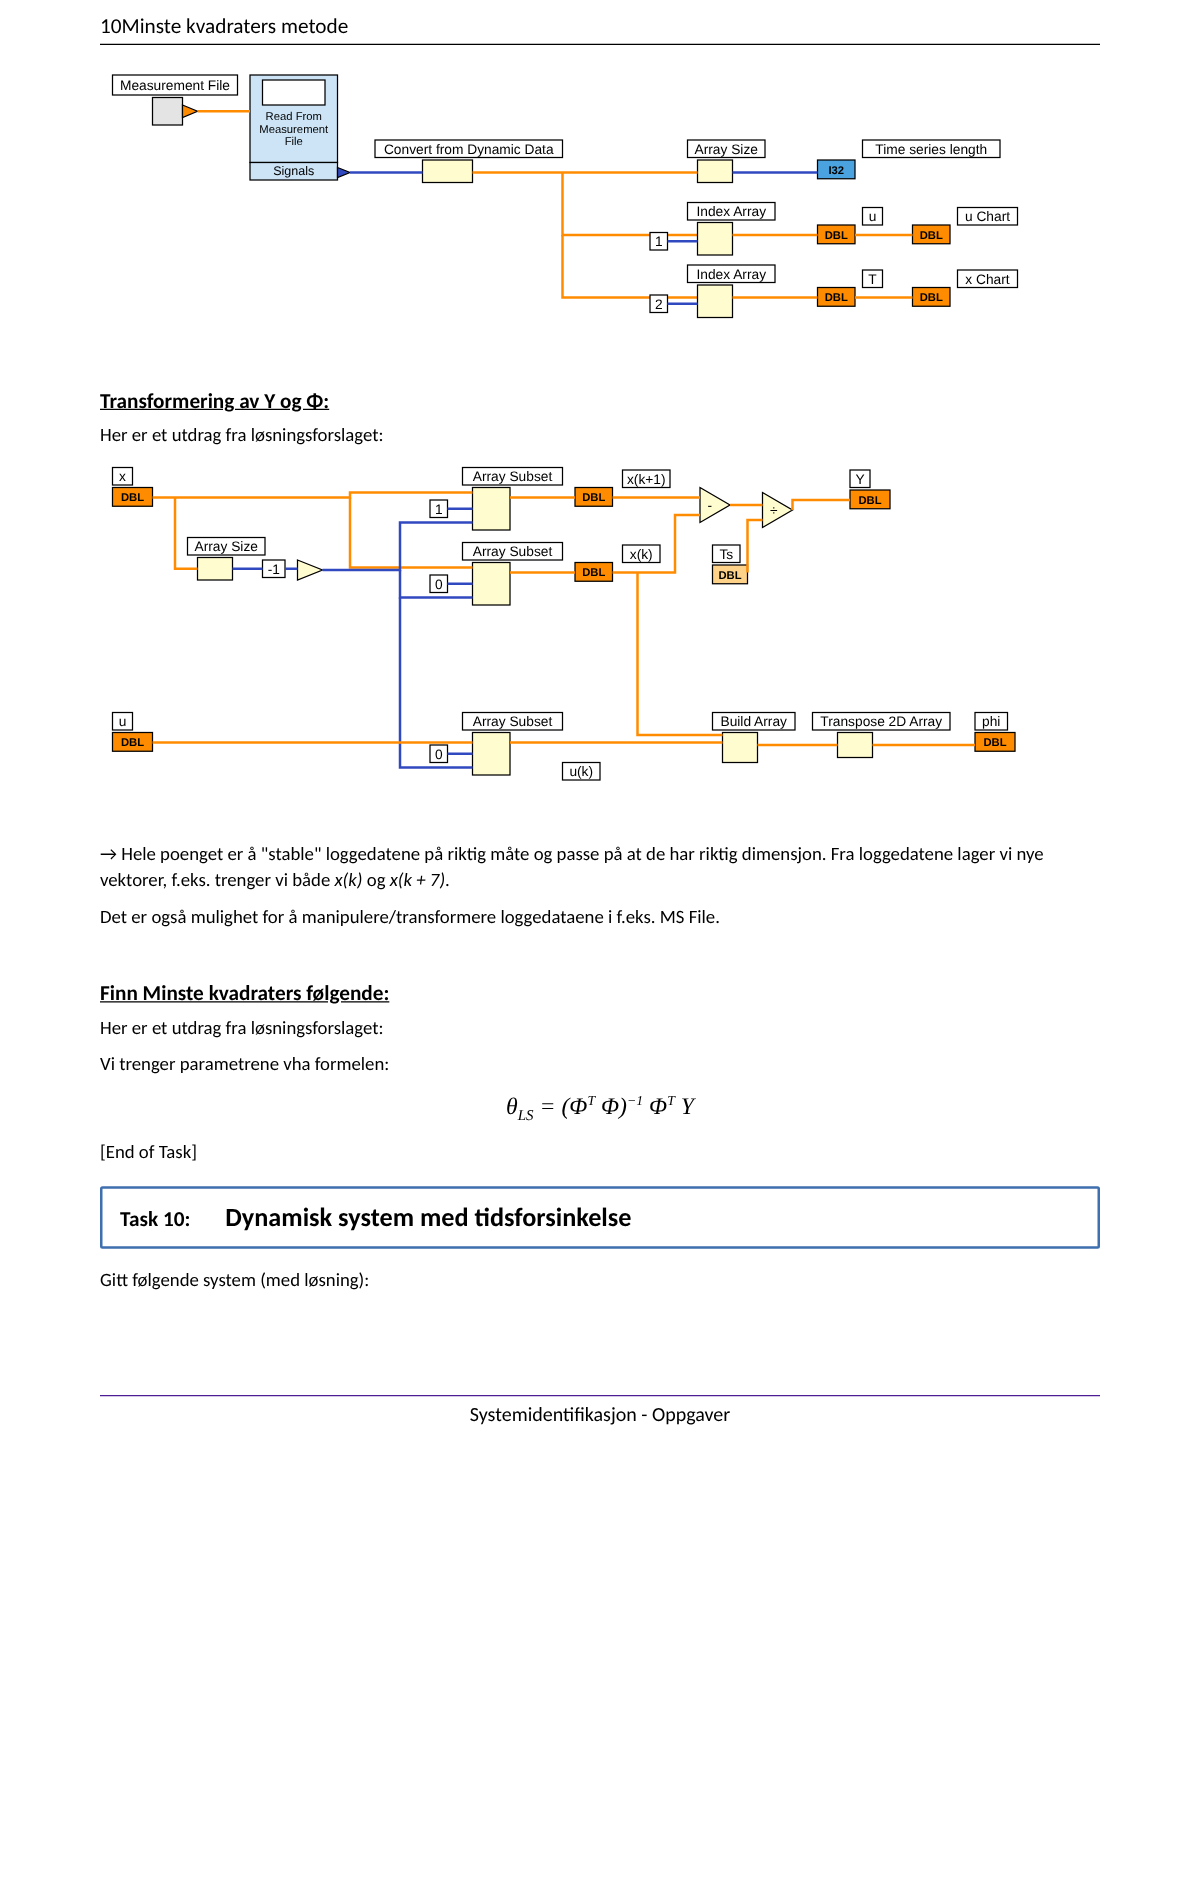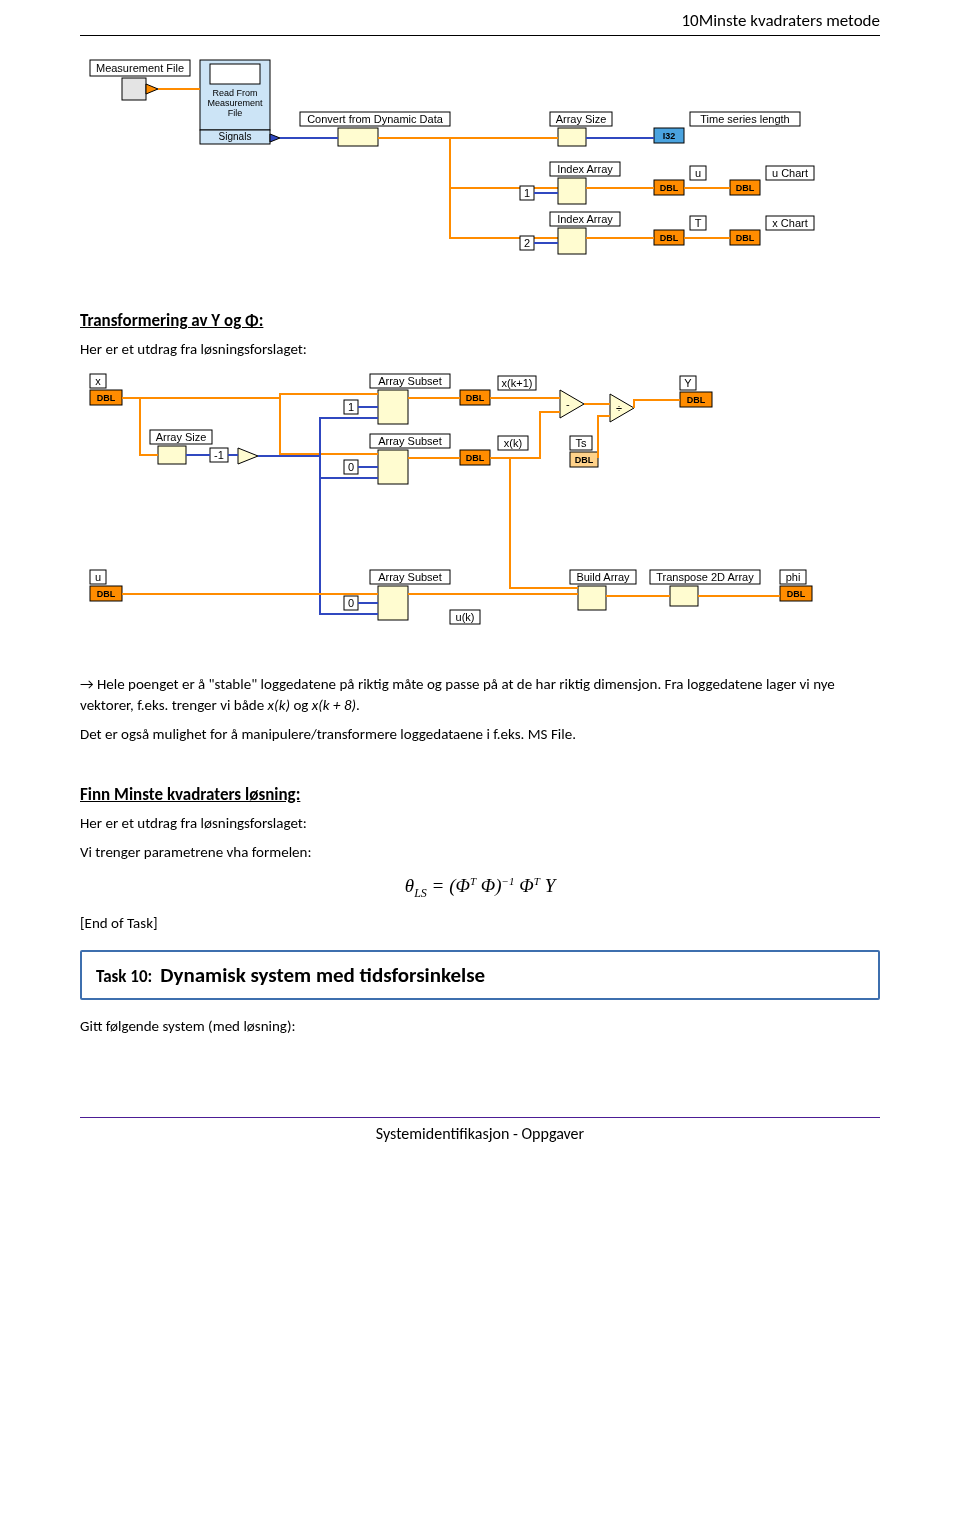--- a/index.html
+++ b/index.html
@@ -1,23 +1,23 @@
 <!DOCTYPE html>
 <html><head>
 <meta charset="utf-8">
 <style>
   * { box-sizing: border-box; margin: 0; padding: 0; }
   body { width: 960px; font-family: Calibri, Arial, sans-serif; font-size: 16px; color: #000; background: #fff; padding: 0 80px 40px; }
-  .header { display: flex; justify-content: flex-end; padding: 10px 0 4px; font-size: 17px; }
+  .header { display: flex; justify-content: flex-start; padding: 10px 0 4px; font-size: 17px; }
   .header-line { border-bottom: 1px solid #000; margin-bottom: 20px; }
   .diagram { width: 100%; margin: 10px auto 24px; }
   .diagram svg { display: block; }
   .section-title { text-decoration: underline; font-weight: bold; font-size: 17px; margin: 12px 0 8px; }
   .para { margin: 8px 0; line-height: 1.4; font-size: 15px; }
-  .task-box { border: 2px solid #3e6fae; border-radius: 2px; padding: 10px 14px; margin: 16px 0; display: flex; align-items: baseline; gap: 8px; }
+  .task-box { border: 2px solid #3e6fae; border-radius: 2px; padding: 10px 14px; margin: 16px 0; display: flex; align-items: baseline; gap: 28px; }
   .task-label { font-weight: bold; font-size: 17px; }
   .task-name { font-weight: bold; font-size: 21px; text-align: center; }
   .formula { text-align: center; font-family: "Cambria Math", serif; font-size: 19px; margin: 12px 0; font-style: italic; }
   .footer-line { border-top: 1px solid #4c1d95; margin-top: 80px; padding-top: 6px; text-align: center; font-size: 16px; }
 
   
   .lbl { font: 11px Arial; fill: #000; }
   .lblc { font: 11px Arial; fill: #000; text-anchor: middle; }
   .box-y { fill: #fffcd0; stroke: #000; stroke-width: 1; }
   .box-b { fill: #cce4f6; stroke: #000; stroke-width: 1; }
@@ -220,26 +220,26 @@
   <path d="M554 38 V30 H600" class="wire-o"></path>
   <path d="M42 224 H298" class="wire-o"></path>
   <path d="M328 224 H498" class="wire-o"></path>
   <path d="M430 88 V218 H498" class="wire-o"></path>
   <path d="M526 226 H590" class="wire-o"></path>
   <path d="M618 226 H700" class="wire-o"></path>
 </svg>
 </div>
 
 <p class="para">
-  <span>→ Hele poenget er å "stable" loggedatene på riktig måte og passe på at de har riktig dimensjon. Fra loggedatene lager vi nye vektorer, f.eks. trenger vi både  </span><span style="font-style:italic">x(k)</span><span>  og  </span><span style="font-style:italic">x(k + 8)</span><span>.</span>
+  <span>→ Hele poenget er å "stable" loggedatene på riktig måte og passe på at de har riktig dimensjon. Fra loggedatene lager vi nye vektorer, f.eks. trenger vi både  </span><span style="font-style:italic">x(k)</span><span>  og  </span><span style="font-style:italic">x(k + 7)</span><span>.</span>
 </p>
 <p class="para">Det er også mulighet for å manipulere/transformere loggedataene i f.eks. MS File.</p>
 
 <br>
-<p class="section-title">Finn Minste kvadraters løsning:</p>
+<p class="section-title">Finn Minste kvadraters følgende:</p>
 <p class="para">Her er et utdrag fra løsningsforslaget:</p>
 <p class="para">Vi trenger parametrene vha formelen:</p>
 <p class="formula">
   <span style="font-style:italic">θ</span><sub style="font-size:12px;">LS</sub> = (Φ<sup style="font-size:11px">T</sup> Φ)<sup style="font-size:11px">−1</sup> Φ<sup style="font-size:11px">T</sup> Y
 </p>
 <p class="para">[End of Task]</p>
 
 <div class="task-box">
   <span class="task-label">Task 10:</span>
   <span class="task-name">Dynamisk system med tidsforsinkelse</span>

